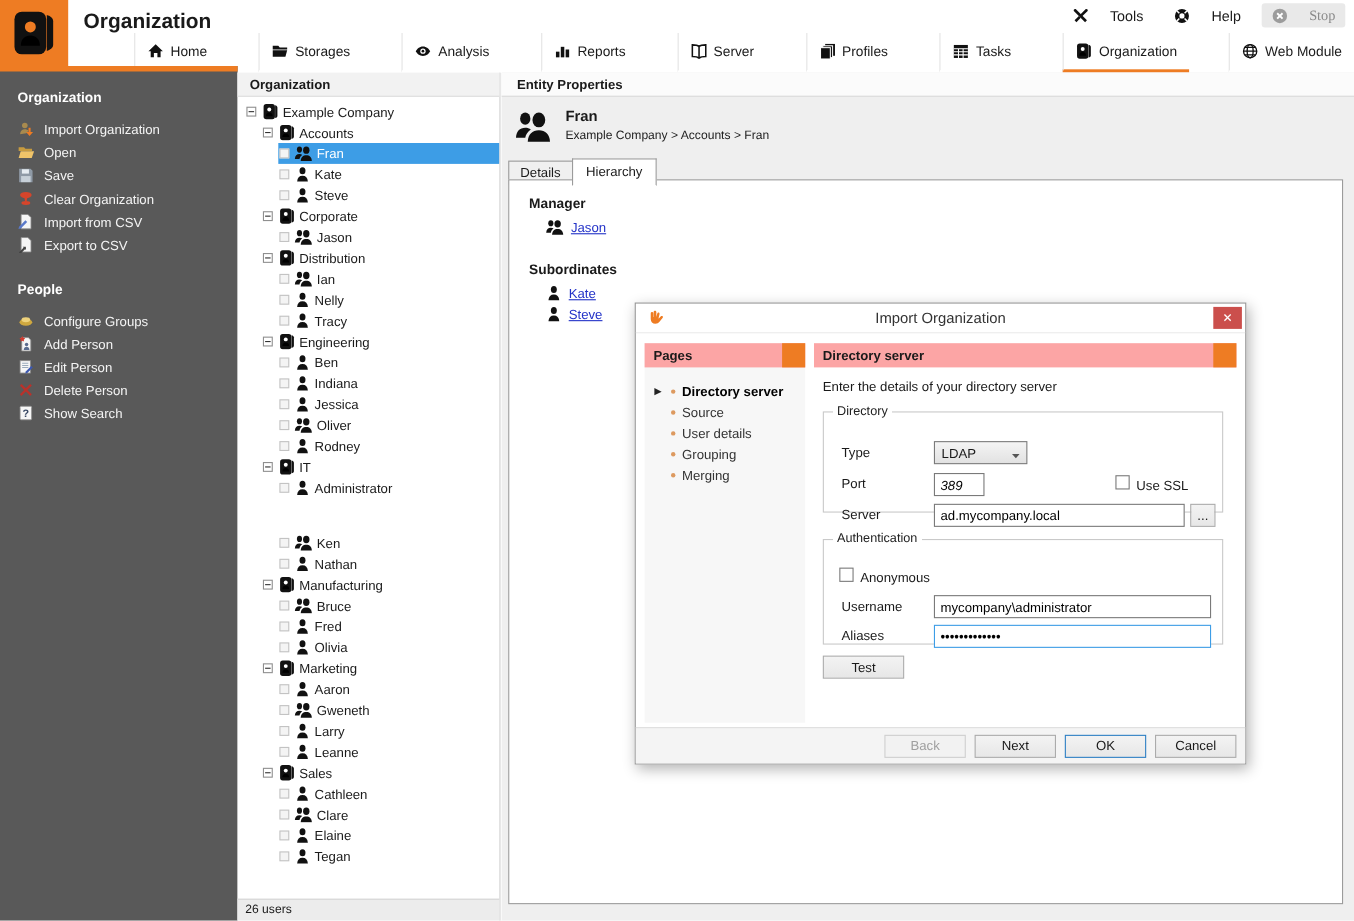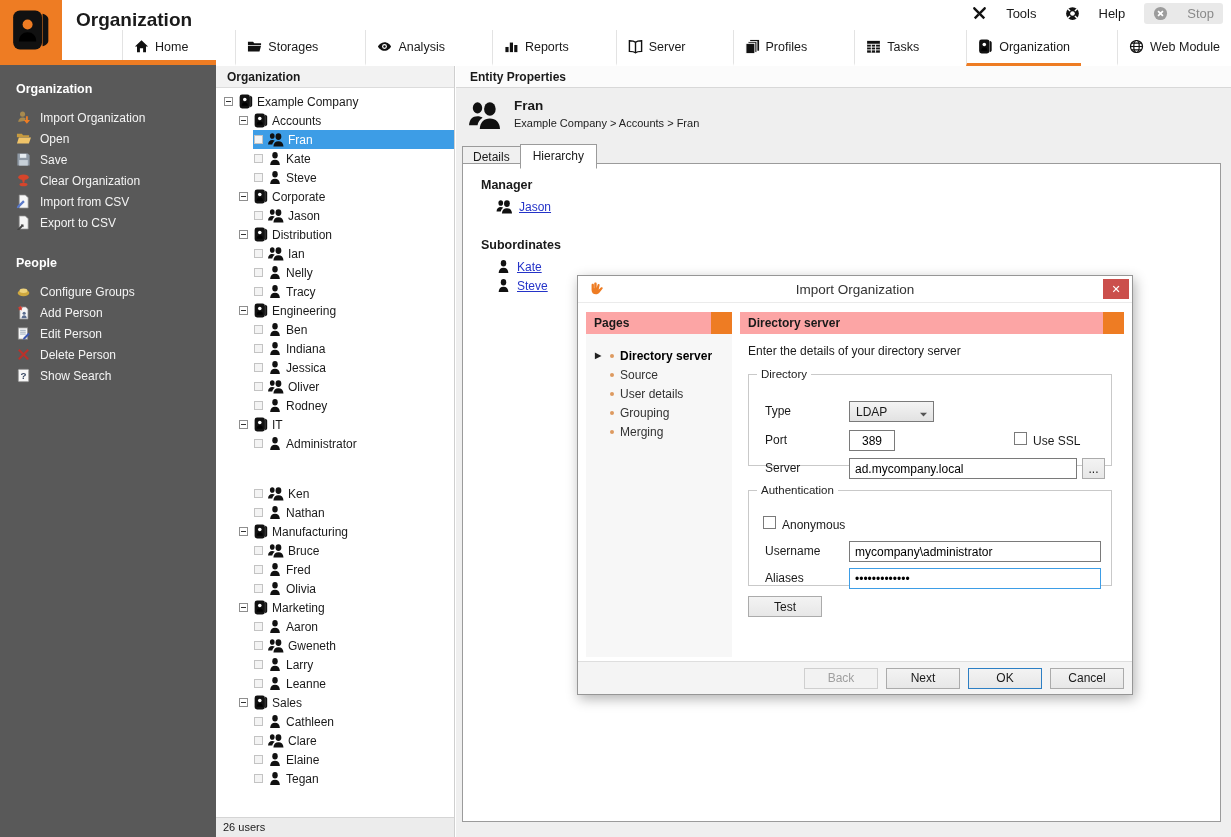--- a/index.html
+++ b/index.html
@@ -14,21 +14,21 @@
   .icon{display:inline-block;flex:none;}
 
   
   .header{position:absolute;top:0;left:0;right:0;height:66px;background:#fff;}
   .logo{position:absolute;top:0;left:0;width:62px;height:60px;background:var(--accent);display:flex;align-items:center;justify-content:center;}
   .logo .icon{width:42px;height:46px;}
   .app-title{position:absolute;left:76px;top:9px;font-size:19px;font-weight:700;}
   .topbar{position:absolute;top:3px;right:8px;display:flex;gap:10px;align-items:center;font-size:13px;}
   .topbar-item{display:flex;gap:19px;align-items:center;padding:3px 9px;cursor:default;}
   .topbar-item .icon{width:15px;height:15px;}
-  .topbar-item.disabled{background:#e9e9e9;border-radius:3px;color:#8a8a8a;}
+  .topbar-item.disabled{background:#e9e9e9;border-radius:3px;color:#8a8a8a;font-family:Liberation Serif, serif;}
   .nav-tabs{position:absolute;right:0;bottom:0;display:flex;height:36px;gap:36px;}
   .nav-tab{display:flex;align-items:center;gap:6px;padding:0 11px;font-size:12.5px;border-left:1px solid #e3e3e3;border-bottom:3px solid transparent;background:#fff;}
   .nav-tab .icon{width:15px;height:15px;}
   .nav-tab.active{border-bottom-color:var(--accent);}
 
   
   .sidebar{position:absolute;top:60px;left:0;width:216px;bottom:0;background:var(--sidebar);}
   .sidebar-accent{height:5px;background:var(--accent);}
   .sidebar-section{padding:13px 0 6px;}
   .sidebar-title{color:#fff;font-weight:700;font-size:12.5px;padding:4px 16px 11px;}
@@ -89,21 +89,21 @@
   .dlg-content{position:absolute;left:162px;right:8px;top:8px;bottom:4px;}
   .content-desc{font-size:12px;margin:10px 0 0 8px;}
   .group{position:absolute;border:1px solid #c9c9c9;background:#fff;}
   .group legend{font-size:11.5px;margin-left:8px;padding:0 4px;color:#222;}
   .group-directory{left:8px;right:12px;top:56px;height:98px;}
   .group-auth{left:8px;right:12px;top:172px;height:102px;}
   .flabel{position:absolute;font-size:12px;color:#1a1a1a;}
   .fselect{position:absolute;height:21px;border:1px solid #7a7a7a;background:linear-gradient(#f4f4f4,#e2e2e2);font-size:12px;display:flex;align-items:center;padding-left:6px;}
   .fselect .caret{position:absolute;right:6px;top:7px;}
   .finput{position:absolute;height:21px;border:1px solid #7a7a7a;font-size:12px;padding:0 5px;font-family:"Liberation Sans",sans-serif;background:#fff;}
-  .finput.num{text-align:center;}
+  .finput.num{text-align:left;font-style:italic;}
   .finput.focus{border:1px solid var(--selection);}
   .fcheck{position:absolute;width:13px;height:13px;border:1px solid #7a7a7a;background:#fff;}
   .btn{height:21px;min-width:74px;background:linear-gradient(#f3f3f3,#e7e7e7);border:1px solid #ababab;font-size:12px;font-family:"Liberation Sans",sans-serif;color:#1a1a1a;padding:0 8px;}
   .btn.ok{border-color:var(--okborder);}
   .btn.disabled{color:#9f9f9f;border-color:#cfcfcf;background:#f2f2f2;}
   .btn-browse{position:absolute;width:23px;height:21px;min-width:0;padding:0;}
   .btn-test{position:absolute;left:8px;top:284px;width:70px;}
   .dialog-footer{position:absolute;left:0;right:0;bottom:0;height:33px;background:#f4f4f4;border-top:1px solid #dedede;display:flex;align-items:center;justify-content:flex-end;gap:8px;padding-right:8px;}
 </style>
 </head>

